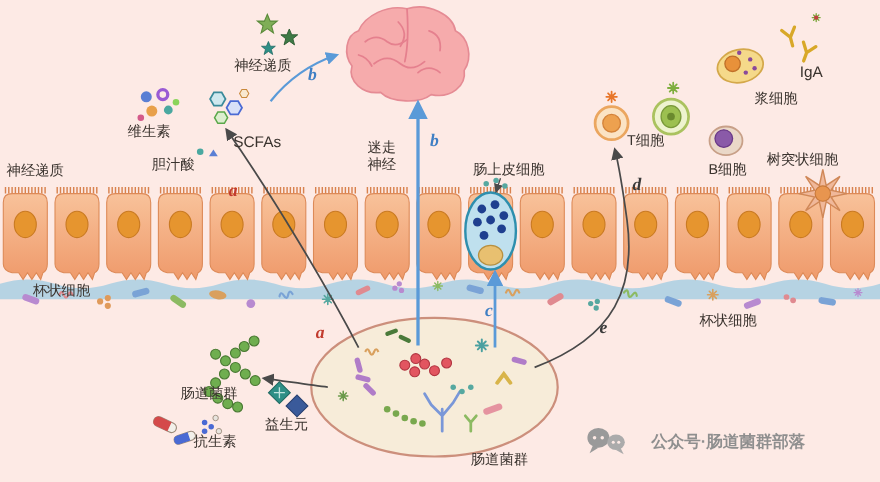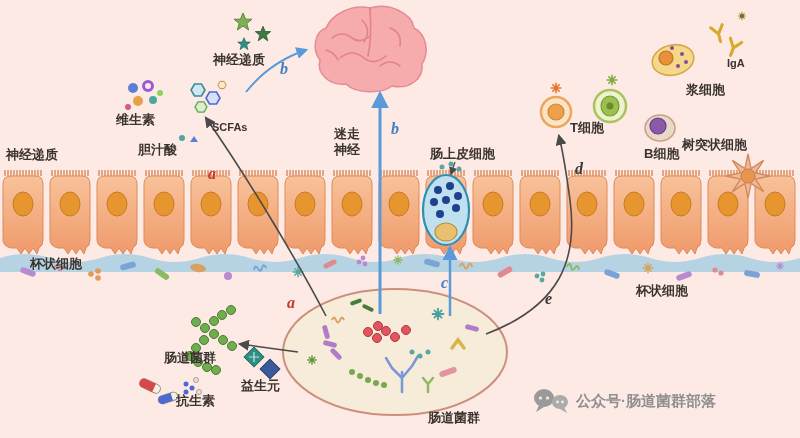--- a/index.html
+++ b/index.html
@@ -1,23 +1,23 @@
 <!DOCTYPE html>
 <html><head>
 <meta charset="utf-8">
 <style>
   html,body{margin:0;padding:0;background:#fdeae5;}
   .stage{position:relative;width:800px;height:438px;background:#fdeae5;overflow:hidden;
          font-family:"Liberation Sans",sans-serif;}
   svg.art{position:absolute;left:0;top:0;}
-  .lbl{position:absolute;font-weight:700;font-size:13px;color:#3a332e;white-space:nowrap;line-height:1.25;}
-  .sm{font-size:11px;}
+  .lbl{position:absolute;font-weight:400;font-size:13px;color:#3a332e;white-space:nowrap;line-height:1.25;}
+  .sm{font-size:14px;}
   .ltr{position:absolute;font-family:"Liberation Serif",serif;font-style:italic;font-weight:700;font-size:16px;line-height:1;}
   .red{color:#c23b2e}.blue{color:#3f7fc4}.dark{color:#3a3a3a}
-  .watermark{position:absolute;display:flex;align-items:center;gap:6px;color:#8f8f8f;font-weight:700;font-size:15px;}
+  .watermark{position:absolute;display:flex;align-items:center;gap:22px;color:#8f8f8f;font-weight:700;font-size:15px;}
 </style>
 </head>
 <body>
 
 <div class="stage">
 
 <svg class="art" width="800" height="438" viewBox="0 0 800 438">
   <defs>
     <linearGradient id="cellGrad" x1="0" y1="0" x2="0" y2="1">
       <stop offset="0" stop-color="#f8c29a"></stop>
@@ -324,21 +324,21 @@
 <div class="lbl" style="left:430px;top:146px">肠上皮细胞</div>
 <div class="lbl" style="left:164px;top:350px">肠道菌群</div>
 <div class="lbl" style="left:241px;top:378px">益生元</div>
 <div class="lbl" style="left:176px;top:393px">抗生素</div>
 <div class="lbl" style="left:428px;top:410px">肠道菌群</div>
 <div class="lbl" style="left:636px;top:283px">杯状细胞</div>
 <div class="lbl" style="left:570px;top:120px">T细胞</div>
 <div class="lbl" style="left:644px;top:146px">B细胞</div>
 <div class="lbl" style="left:686px;top:82px">浆细胞</div>
 <div class="lbl sm" style="left:727px;top:57px">IgA</div>
-<div class="lbl" style="left:682px;top:137px">树突状细胞</div>
+<div class="lbl" style="left:697px;top:137px">树突状细胞</div>
 
 <div class="ltr red" style="left:208px;top:166px">a</div>
 <div class="ltr red" style="left:287px;top:295px">a</div>
 <div class="ltr blue" style="left:280px;top:61px">b</div>
 <div class="ltr blue" style="left:391px;top:121px">b</div>
 <div class="ltr blue" style="left:441px;top:275px">c</div>
 <div class="ltr dark" style="left:575px;top:161px">d</div>
 <div class="ltr dark" style="left:545px;top:291px">e</div>
 
 <div class="watermark" style="left:532px;top:388px">

